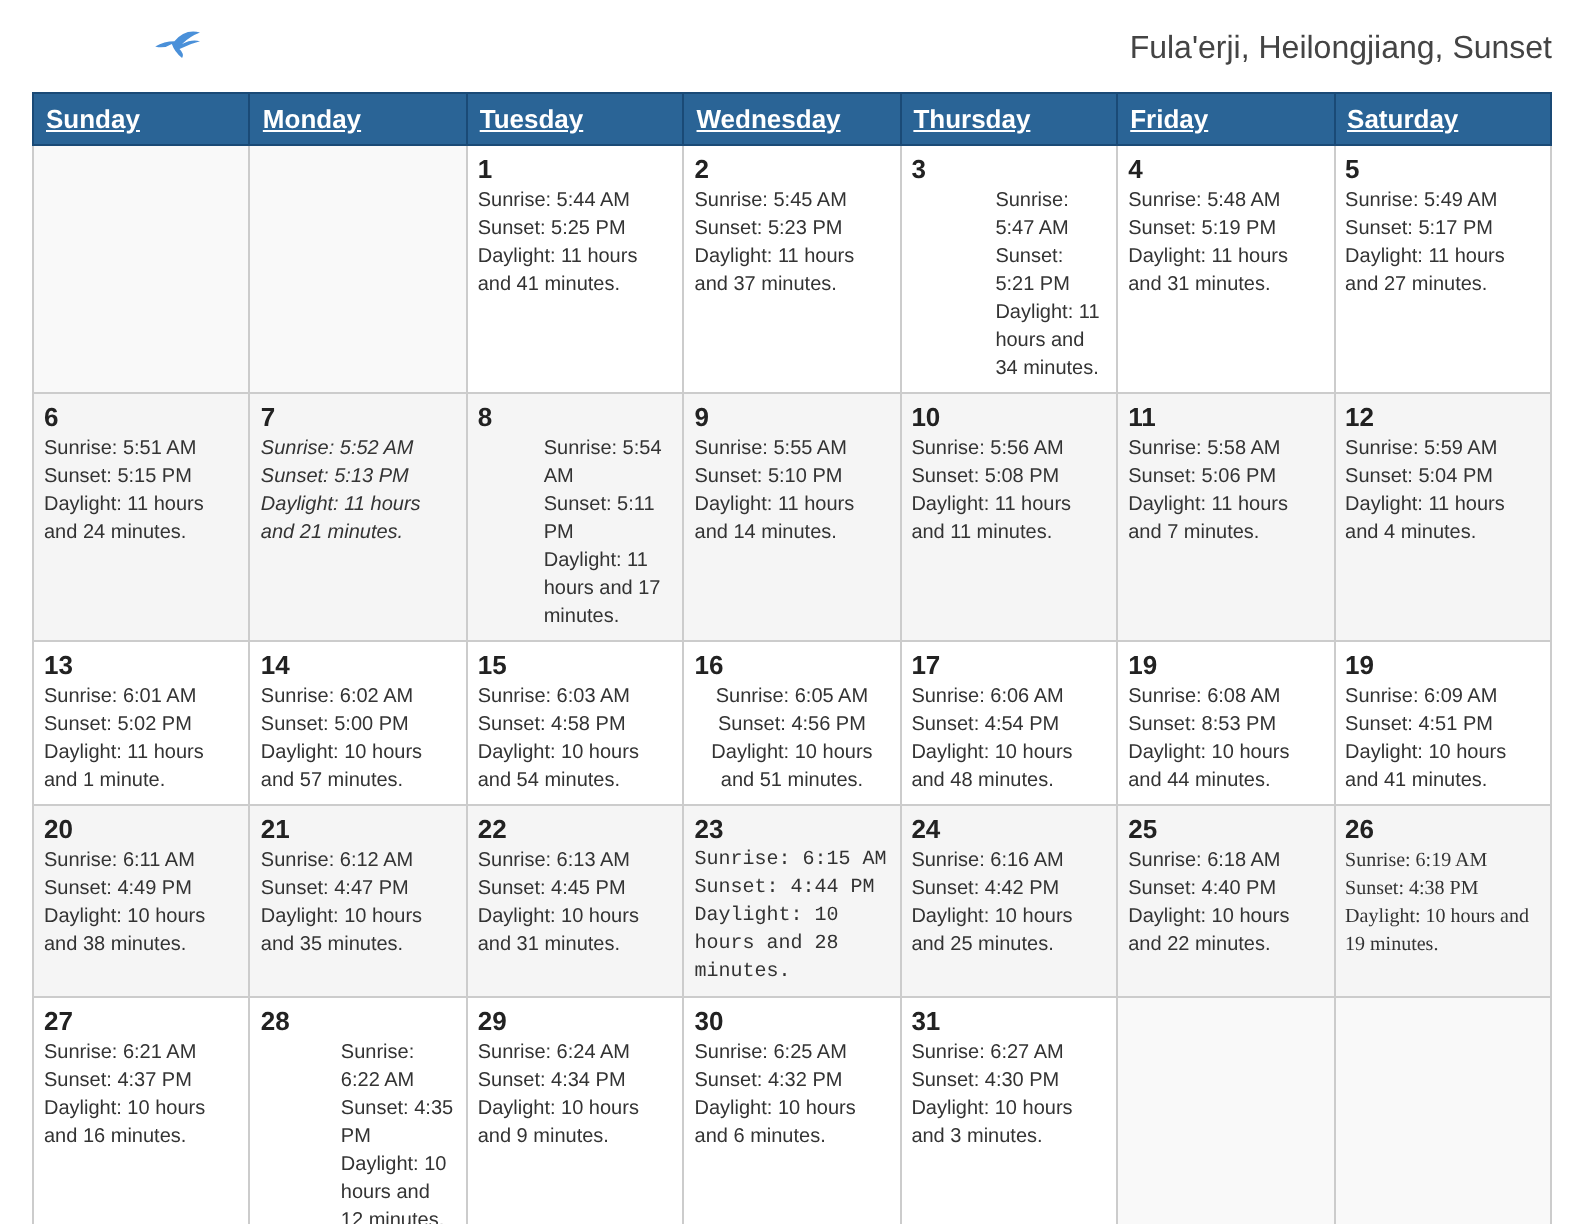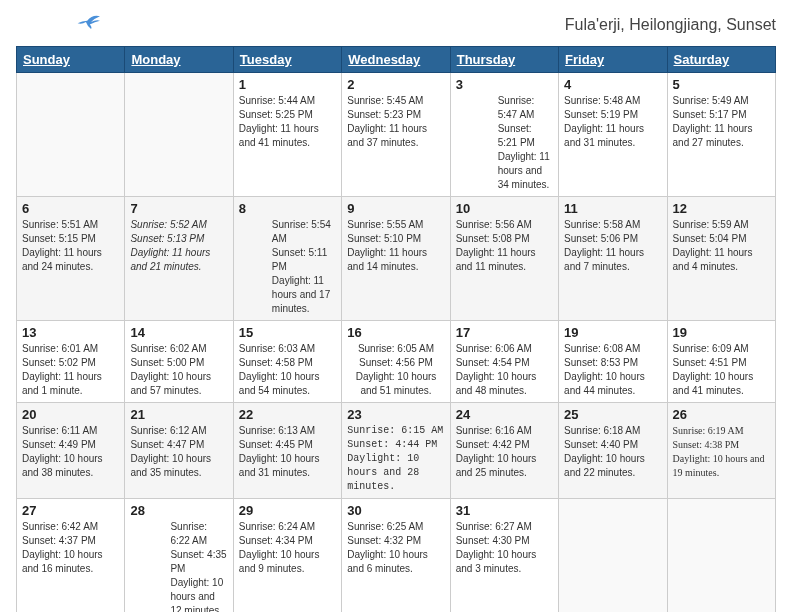--- a/index.html
+++ b/index.html
@@ -271,21 +271,21 @@
         <td>
           <span class="day-number">26</span>
           <div class="day-info" style="white-space: pre-line; font-family: Liberation Serif, serif;">Sunrise: 6:19 AM
 Sunset: 4:38 PM
 Daylight: 10 hours and 19 minutes.</div>
         </td>
       </tr>
       <tr>
         <td>
           <span class="day-number">27</span>
-          <div class="day-info" style="white-space: pre-line;">Sunrise: 6:42 AM
+          <div class="day-info" style="white-space: pre-line;">Sunrise: 6:21 AM
 Sunset: 4:37 PM
 Daylight: 10 hours and 16 minutes.</div>
         </td>
         <td>
           <span class="day-number">28</span>
           <div class="day-info" style="white-space: pre-line; margin-left: 40px;">Sunrise: 6:22 AM
 Sunset: 4:35 PM
 Daylight: 10 hours and 12 minutes.</div>
         </td>
         <td>

